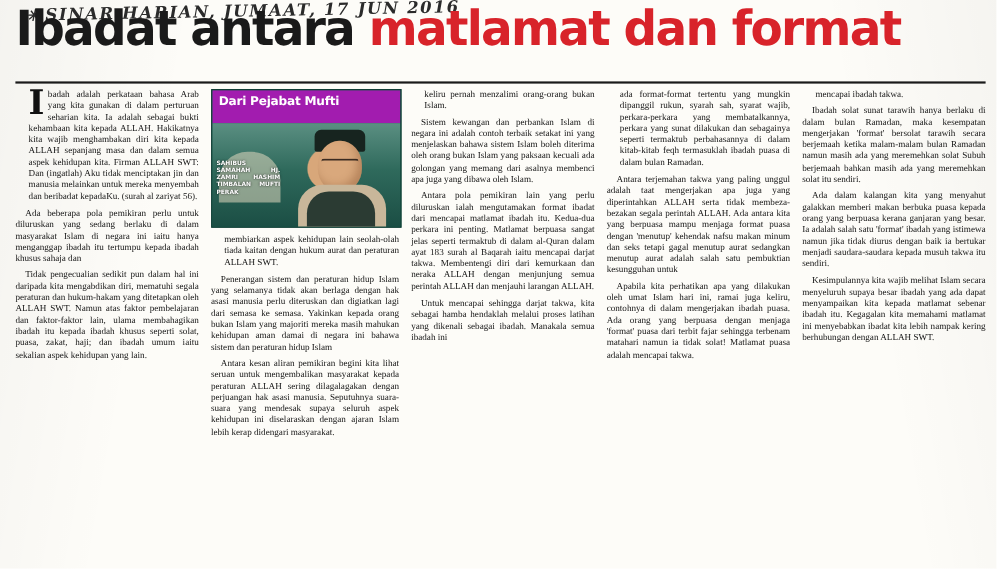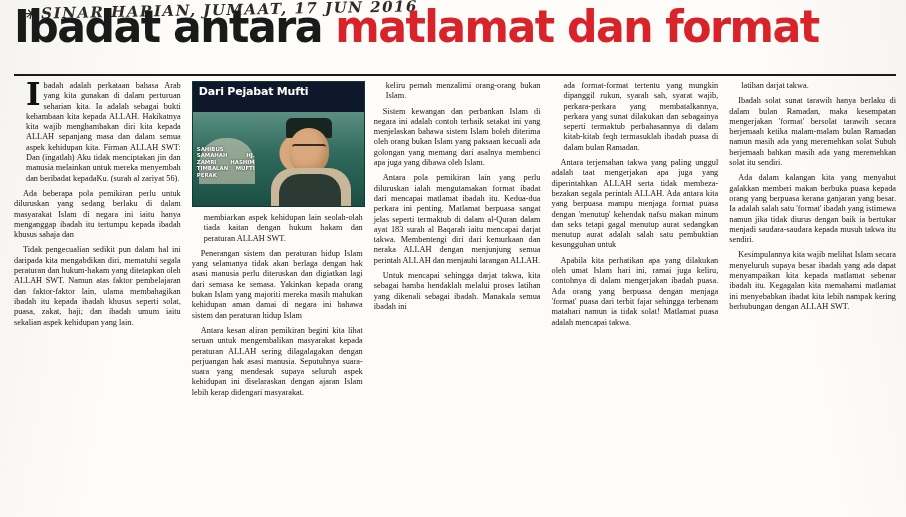--- a/index.html
+++ b/index.html
@@ -118,21 +118,21 @@
     margin: 0 0 6px 0;
     position: relative;
     background: #1d5c4f;
     border: 1px solid #0e3a31;
     overflow: hidden;
   }
   .photobox .pb-head {
     position: absolute;
     top: 0; left: 0; right: 0;
     height: 30px;
-    background: #0f172a;
+    background: #a21caf;
     color: #ffffff;
     font-family: "DejaVu Sans", sans-serif;
     font-weight: bold;
     font-size: 11px;
     line-height: 13px;
     padding: 3px 5px 0 6px;
     box-sizing: border-box;
     letter-spacing: -0.2px;
   }
   .photobox .pb-photo {
@@ -243,39 +243,39 @@
         <div class="pb-photo">
           <div class="mosque"></div>
           <div class="songkok"></div>
           <div class="face"></div>
           <div class="glasses"></div>
           <div class="body"></div>
           <div class="shoulderdark"></div>
           <div class="pb-caption">SAHIBUS SAMAHAH HJ. ZAMRI HASHIM TIMBALAN MUFTI PERAK</div>
         </div>
       </div>
-      <p class="noindent">membiarkan aspek kehidupan lain seolah-olah tiada kaitan dengan hukum hakam dan peraturan ALLAH SWT.</p>
+      <p class="noindent">membiarkan aspek kehidupan lain seolah-olah tiada kaitan dengan hukum aurat dan peraturan ALLAH SWT.</p>
       <p>Penerangan sistem dan peraturan hidup Islam yang selamanya tidak akan berlaga dengan hak asasi manusia perlu diteruskan dan digiatkan lagi dari semasa ke semasa. Yakinkan kepada orang bukan Islam yang majoriti mereka masih mahukan kehidupan aman damai di negara ini bahawa sistem dan peraturan hidup Islam</p>
       <p>Antara kesan aliran pemikiran begini kita lihat seruan untuk mengembalikan masyarakat kepada peraturan ALLAH sering dilagalagakan dengan perjuangan hak asasi manusia. Seputuhnya suara-suara yang mendesak supaya seluruh aspek kehidupan ini diselaraskan dengan ajaran Islam lebih kerap didengari masyarakat.</p>
     </div>
 
     <div class="col">
       <p class="noindent">keliru pernah menzalimi orang-orang bukan Islam.</p>
       <p>Sistem kewangan dan perbankan Islam di negara ini adalah contoh terbaik setakat ini yang menjelaskan bahawa sistem Islam boleh diterima oleh orang bukan Islam yang paksaan kecuali ada golongan yang memang dari asalnya membenci apa juga yang dibawa oleh Islam.</p>
       <p>Antara pola pemikiran lain yang perlu diluruskan ialah mengutamakan format ibadat dari mencapai matlamat ibadah itu. Kedua-dua perkara ini penting. Matlamat berpuasa sangat jelas seperti termaktub di dalam al-Quran dalam ayat 183 surah al Baqarah iaitu mencapai darjat takwa. Membentengi diri dari kemurkaan dan neraka ALLAH dengan menjunjung semua perintah ALLAH dan menjauhi larangan ALLAH.</p>
       <p>Untuk mencapai sehingga darjat takwa, kita sebagai hamba hendaklah melalui proses latihan yang dikenali sebagai ibadah. Manakala semua ibadah ini</p>
     </div>
 
     <div class="col">
       <p class="noindent">ada format-format tertentu yang mungkin dipanggil rukun, syarah sah, syarat wajib, perkara-perkara yang membatalkannya, perkara yang sunat dilakukan dan sebagainya seperti termaktub perbahasannya di dalam kitab-kitab feqh termasuklah ibadah puasa di dalam bulan Ramadan.</p>
       <p>Antara terjemahan takwa yang paling unggul adalah taat mengerjakan apa juga yang diperintahkan ALLAH serta tidak membeza-bezakan segala perintah ALLAH. Ada antara kita yang berpuasa mampu menjaga format puasa dengan 'menutup' kehendak nafsu makan minum dan seks tetapi gagal menutup aurat sedangkan menutup aurat adalah salah satu pembuktian kesungguhan untuk</p>
       <p>Apabila kita perhatikan apa yang dilakukan oleh umat Islam hari ini, ramai juga keliru, contohnya di dalam mengerjakan ibadah puasa. Ada orang yang berpuasa dengan menjaga 'format' puasa dari terbit fajar sehingga terbenam matahari namun ia tidak solat! Matlamat puasa adalah mencapai takwa.</p>
     </div>
 
     <div class="col">
-      <p class="noindent">latihan darjat takwa.</p>
+      <p class="noindent">mencapai ibadah takwa.</p>
       <p>Ibadah solat sunat tarawih hanya berlaku di dalam bulan Ramadan, maka kesempatan mengerjakan 'format' bersolat tarawih secara berjemaah ketika malam-malam bulan Ramadan namun masih ada yang meremehkan solat Subuh berjemaah bahkan masih ada yang meremehkan solat itu sendiri.</p>
       <p>Ada dalam kalangan kita yang menyahut galakkan memberi makan berbuka puasa kepada orang yang berpuasa kerana ganjaran yang besar. Ia adalah salah satu 'format' ibadah yang istimewa namun jika tidak diurus dengan baik ia bertukar menjadi saudara-saudara kepada musuh takwa itu sendiri.</p>
       <p>Kesimpulannya kita wajib melihat Islam secara menyeluruh supaya besar ibadah yang ada dapat menyampaikan kita kepada matlamat sebenar ibadah itu. Kegagalan kita memahami matlamat ini menyebabkan ibadat kita lebih nampak kering berhubungan dengan ALLAH SWT.</p>
     </div>
 
   </div>
 </div>
 
 </body></html>

